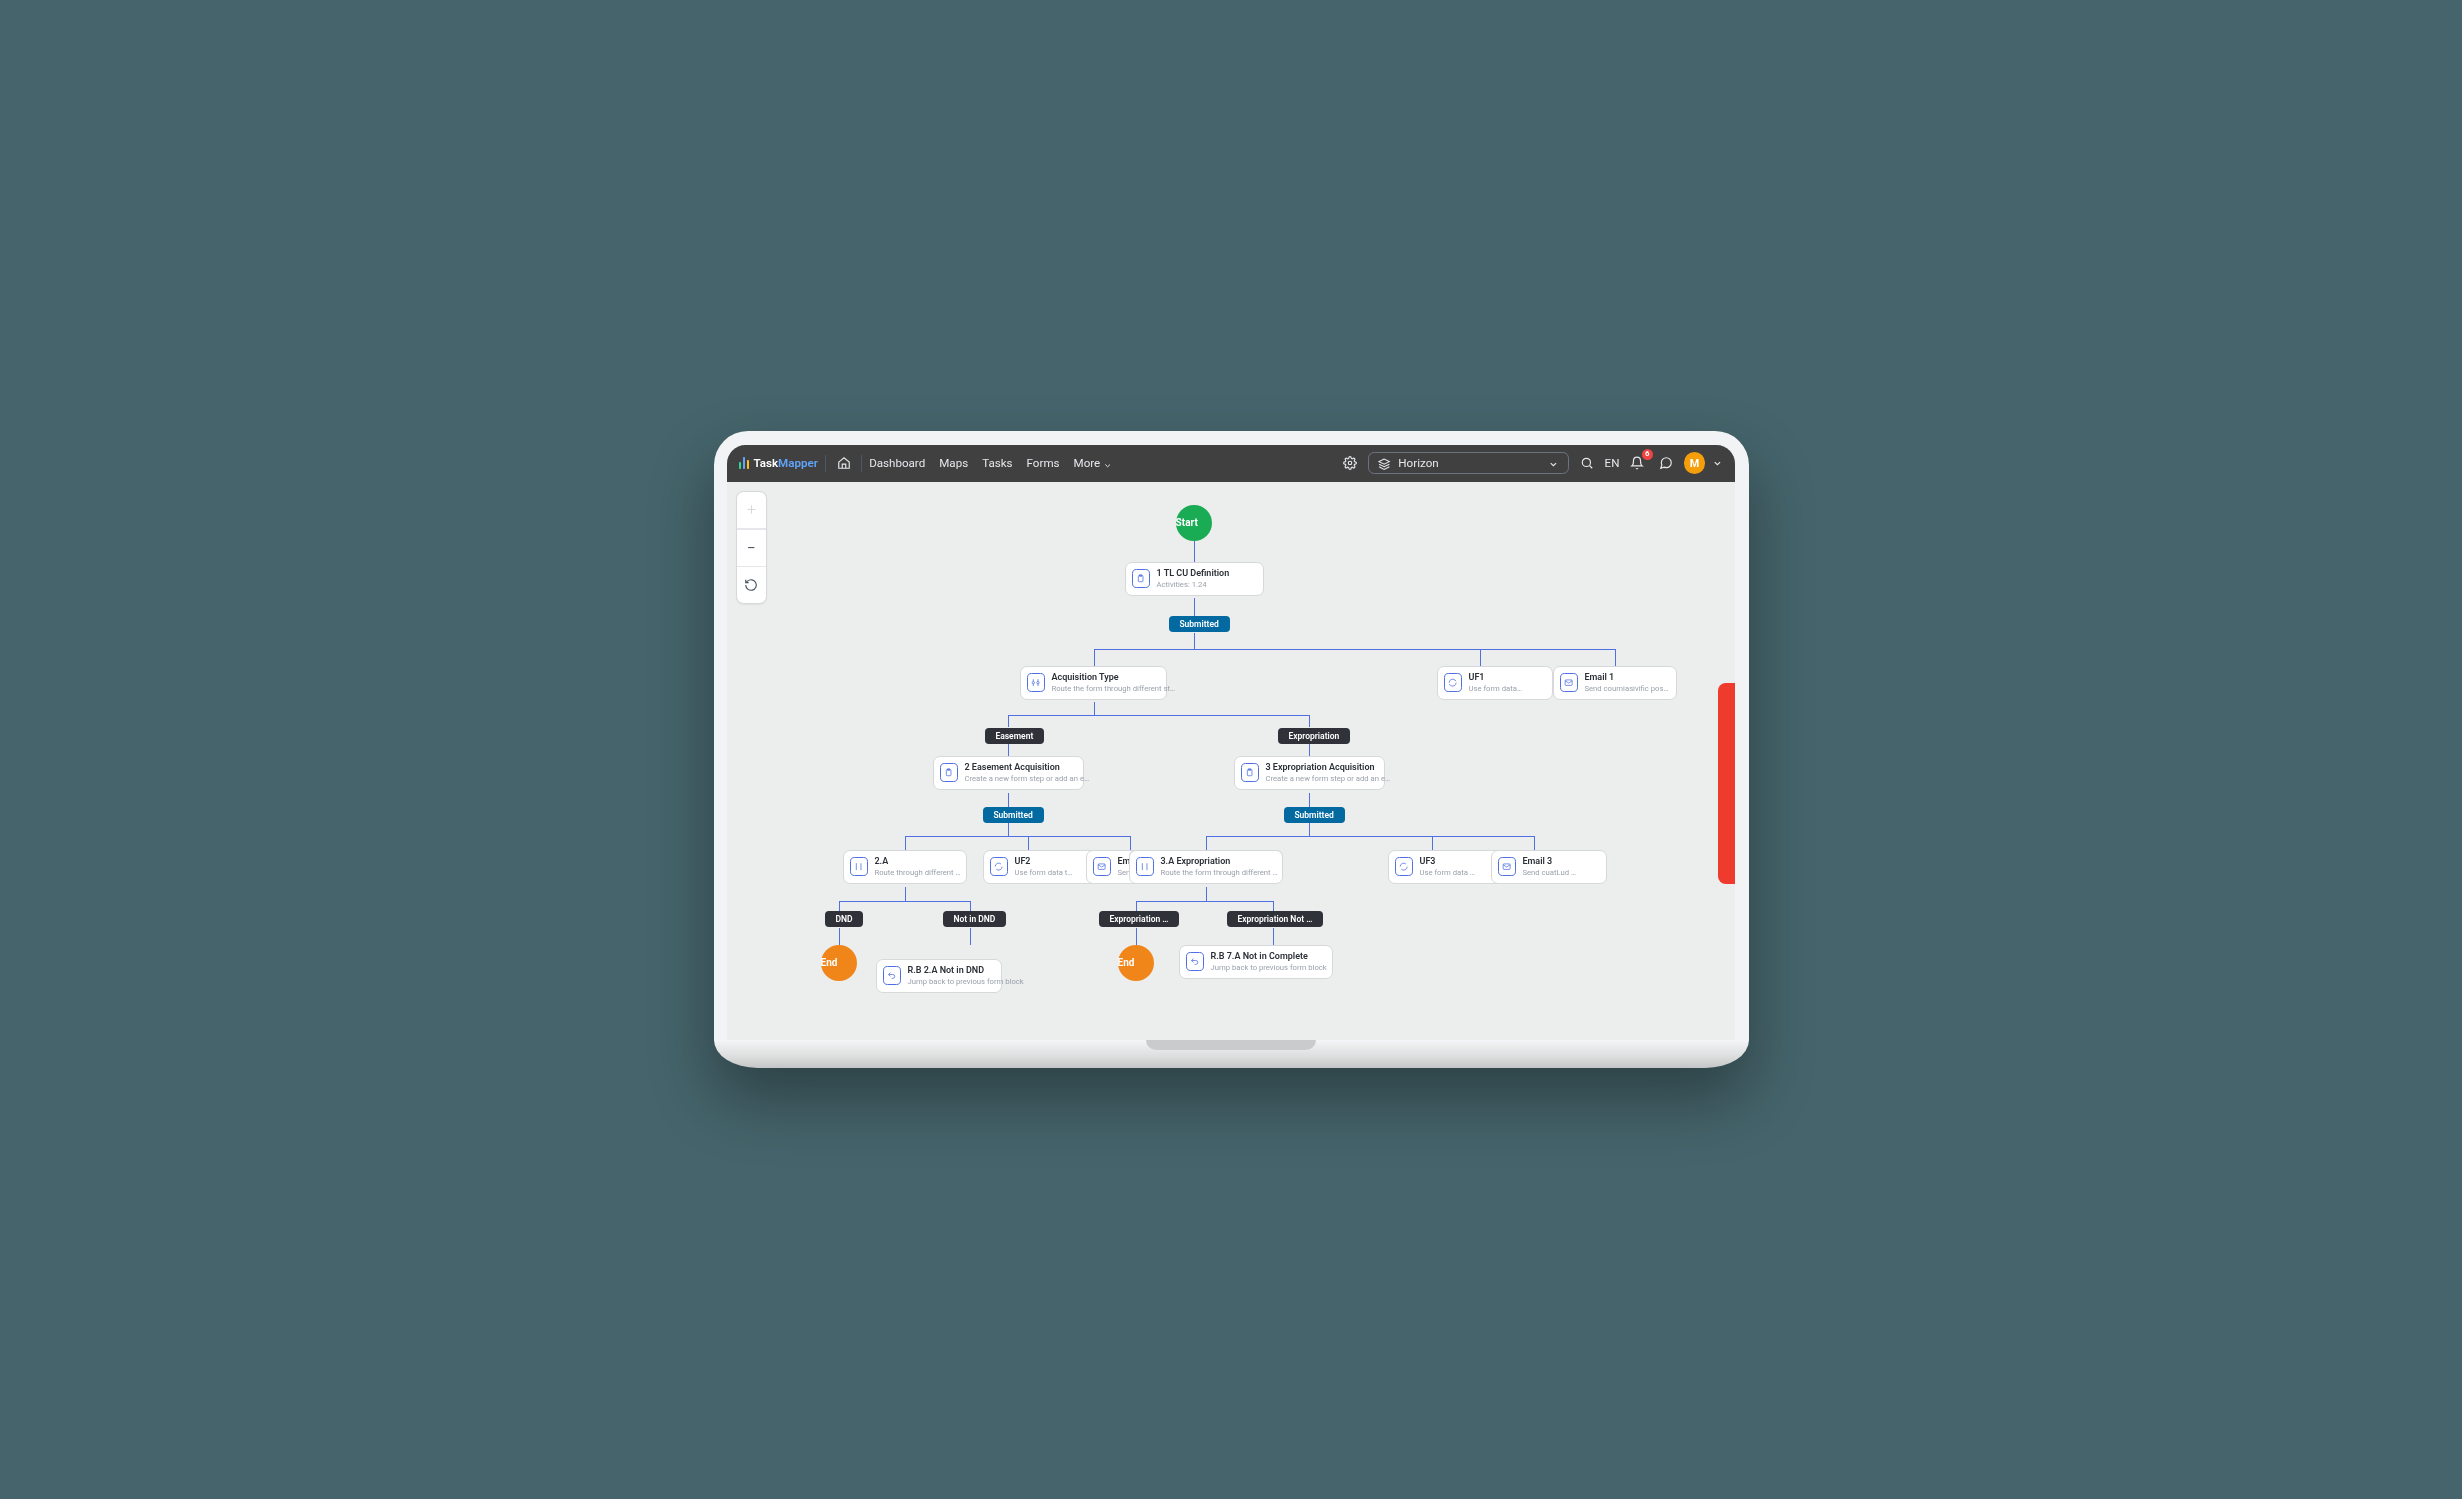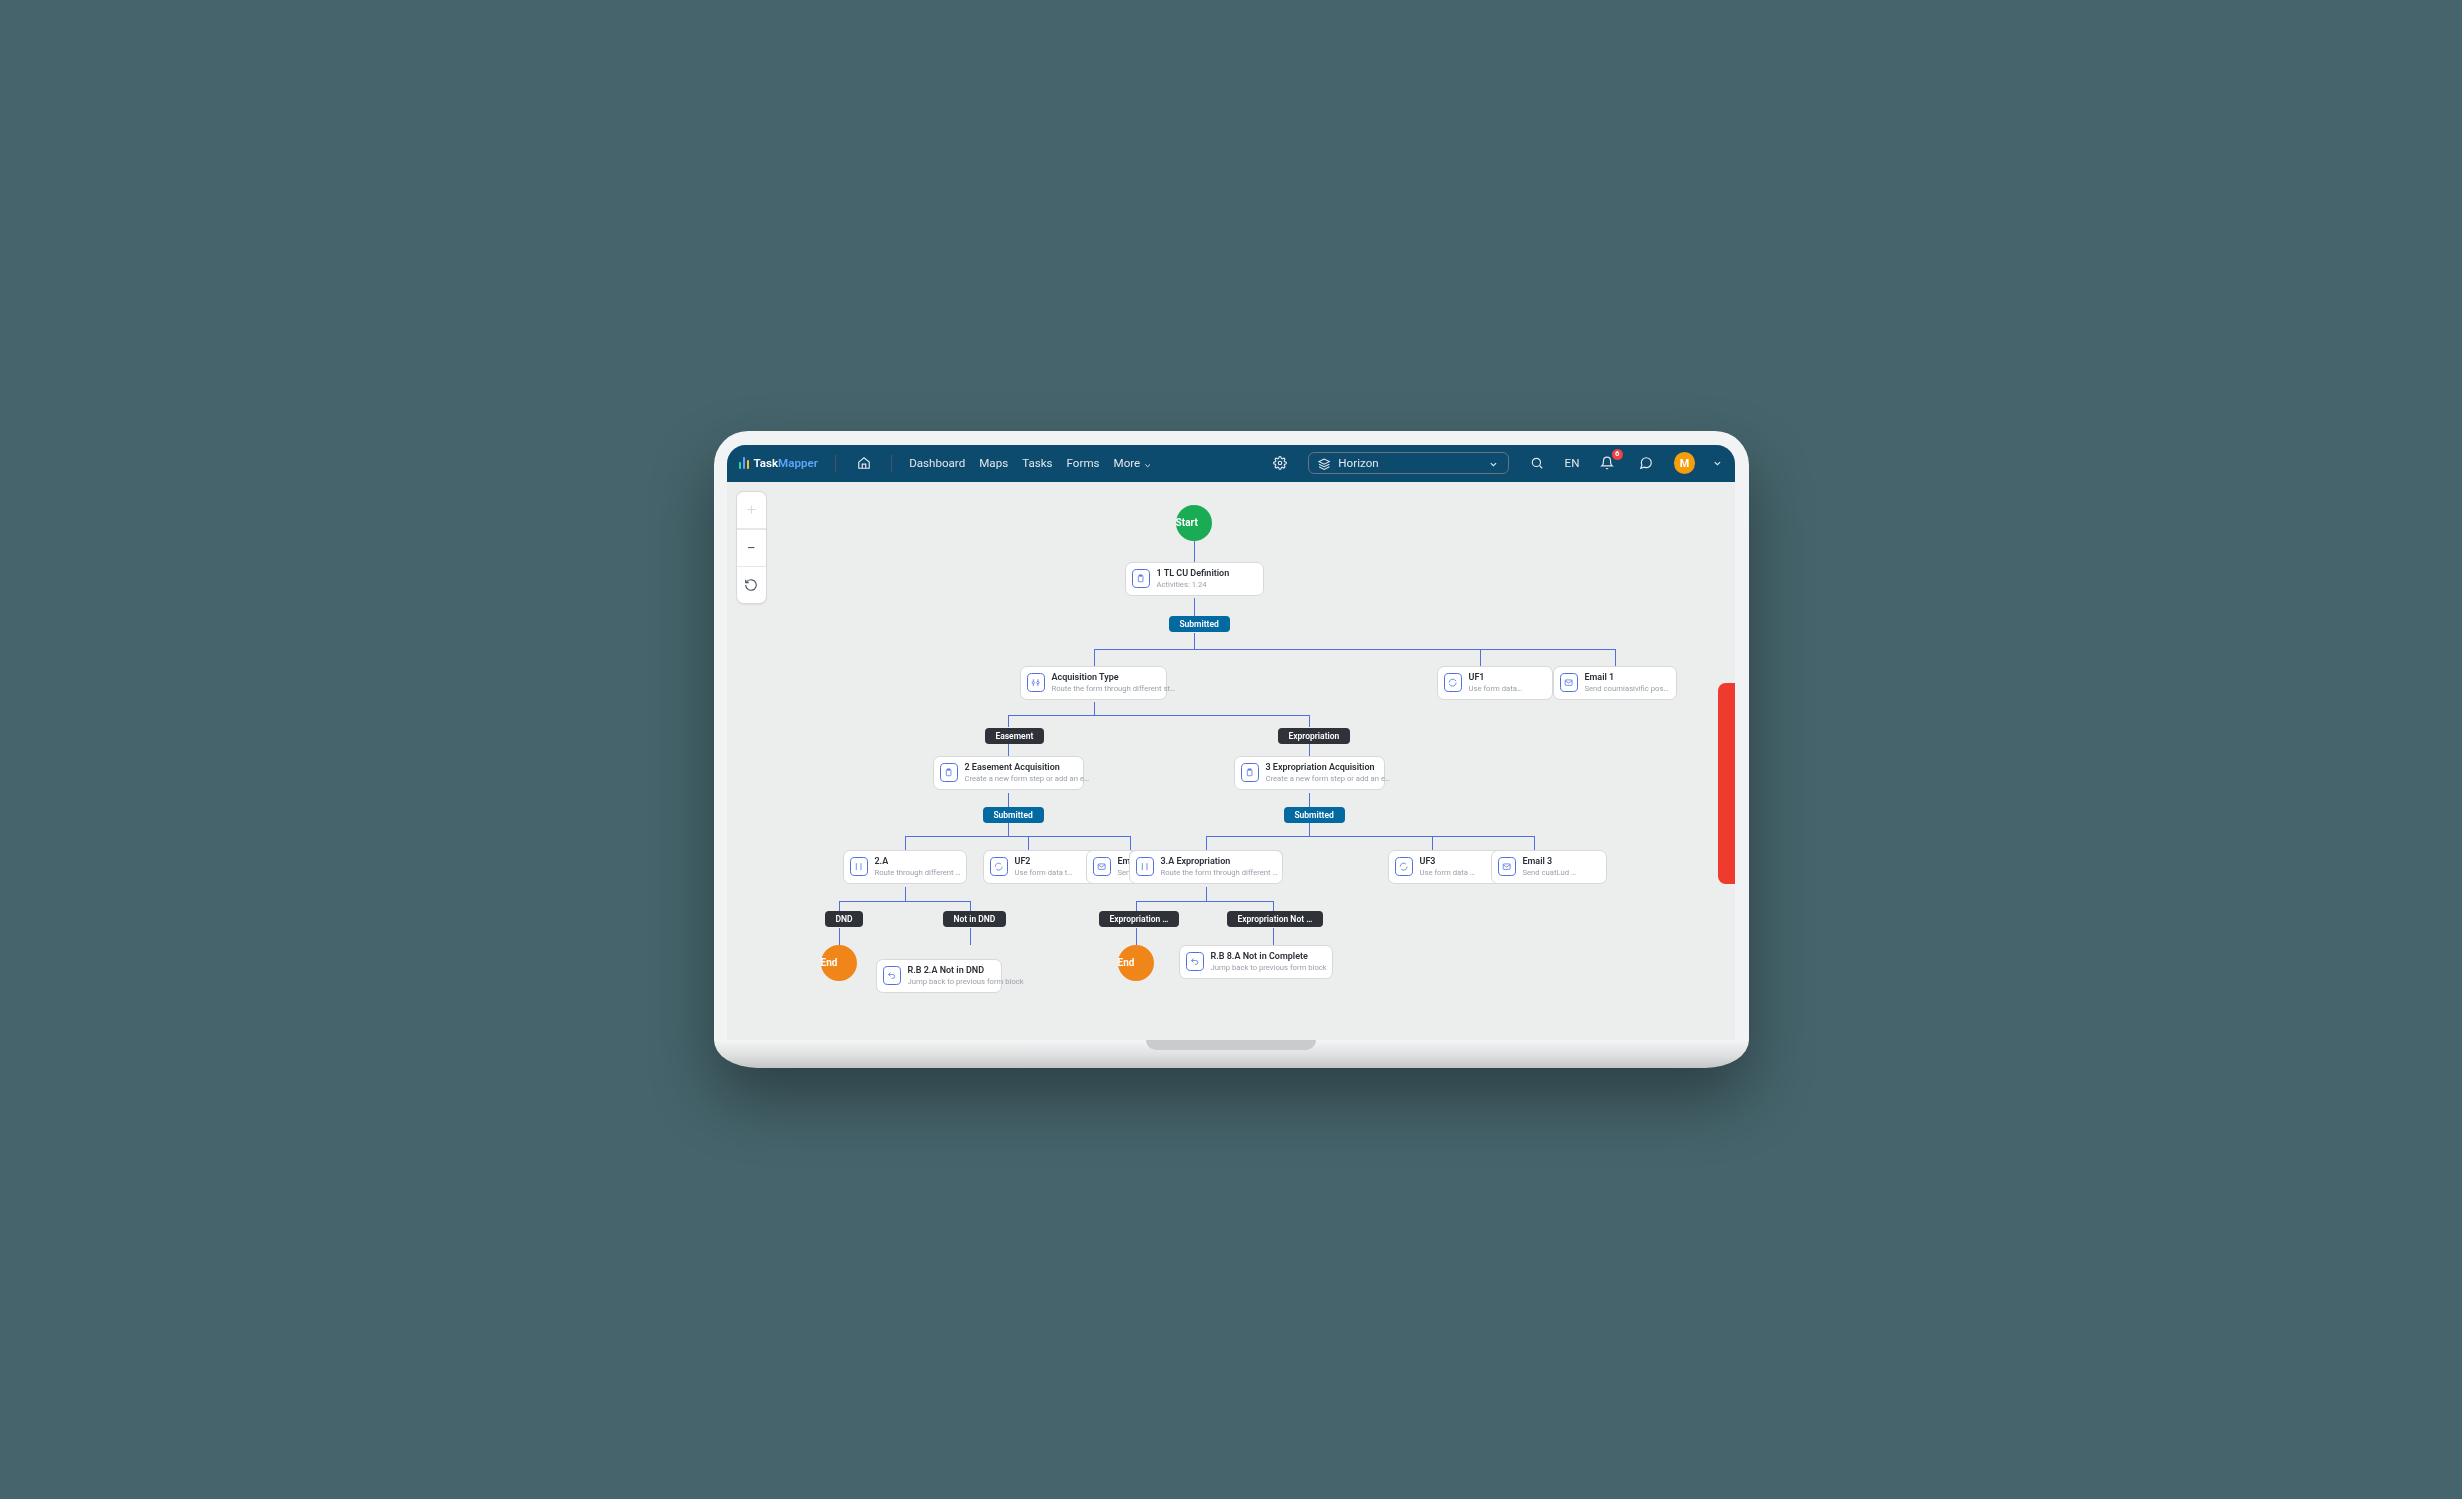--- a/index.html
+++ b/index.html
@@ -6,21 +6,21 @@
   body{background:#45646b;min-height:100vh;display:flex;align-items:center;justify-content:center;padding:15.4px}
 
   
   .laptop{width:1035px;filter:drop-shadow(0 31px 31px rgba(0,0,0,.35))}
   .lid{background:#f2f3f5;border:10.8px solid #f2f3f5;border-bottom:none;border-radius:34px 34px 0 0;padding:3.1px 3.1px 0;}
   .screen{background:#e9e9ea;border-radius:18.5px 18.5px 0 0;height:595px;overflow:hidden;position:relative}
   .base{height:28px;background:linear-gradient(#f4f5f6,#dcdede 60%,#c3c5c6);border-radius:0 0 45px 45px/0 0 29px 29px;position:relative}
   .notch{position:absolute;left:50%;top:0;transform:translateX(-50%);width:170px;height:10.8px;background:#c9cbcc;border-radius:0 0 10.8px 10.8px}
 
   
-  .hdr{height:37px;background:#0c4a6e;color:#e5e7eb;display:flex;align-items:center;padding:0 12.4px;gap:17px;font-size:11.6px}
+  .hdr{height:37px;background:#404040;color:#e5e7eb;display:flex;align-items:center;padding:0 12.4px;gap:7px;font-size:11.6px}
   .brand{display:flex;align-items:center;gap:4.6px;font-weight:600}
   .brand .bars{display:flex;gap:1.5px;align-items:flex-end}
   .brand .bars span{width:2.3px;border-radius:0.8px}
   .b1{height:7.7px;background:#34d399}.b2{height:12.4px;background:#60a5fa}.b3{height:9.3px;background:#fbbf24}
   .brand-txt .w{color:#fff}.brand-txt .c{color:#60a5fa}
   .vrule{width:0.8px;height:17px;background:#4b5563}
   .icon-btn{width:21.6px;height:21.6px;border-radius:4.6px;display:flex;align-items:center;justify-content:center;cursor:pointer;color:#e5e7eb}
   .nav{display:flex;gap:14px}
   .nav a{color:#e5e7eb;text-decoration:none;cursor:pointer}
   .more{display:flex;align-items:flex-end;gap:3.1px}
@@ -385,21 +385,21 @@
               <span>End</span>
             </div>
         <div class="card" style="left:452px;top:463px;width:154px">
           <span class="ic">
                 <svg width="9.3" height="9.3" viewBox="0 0 24 24" fill="none" stroke="currentColor" stroke-width="2">
                   <path d="M9 14 4 9l5-5"></path>
                   <path d="M4 9h11a5 5 0 0 1 0 10h-3"></path>
                 </svg>
               </span>
           <div class="tx">
-                <div class="t">R.B 8.A Not in Complete</div>
+                <div class="t">R.B 7.A Not in Complete</div>
                 <div class="s">Jump back to previous form block</div>
               </div>
         </div>
 
       </div>
     </div>
 
   </div>
     </div>
   <div class="base">

